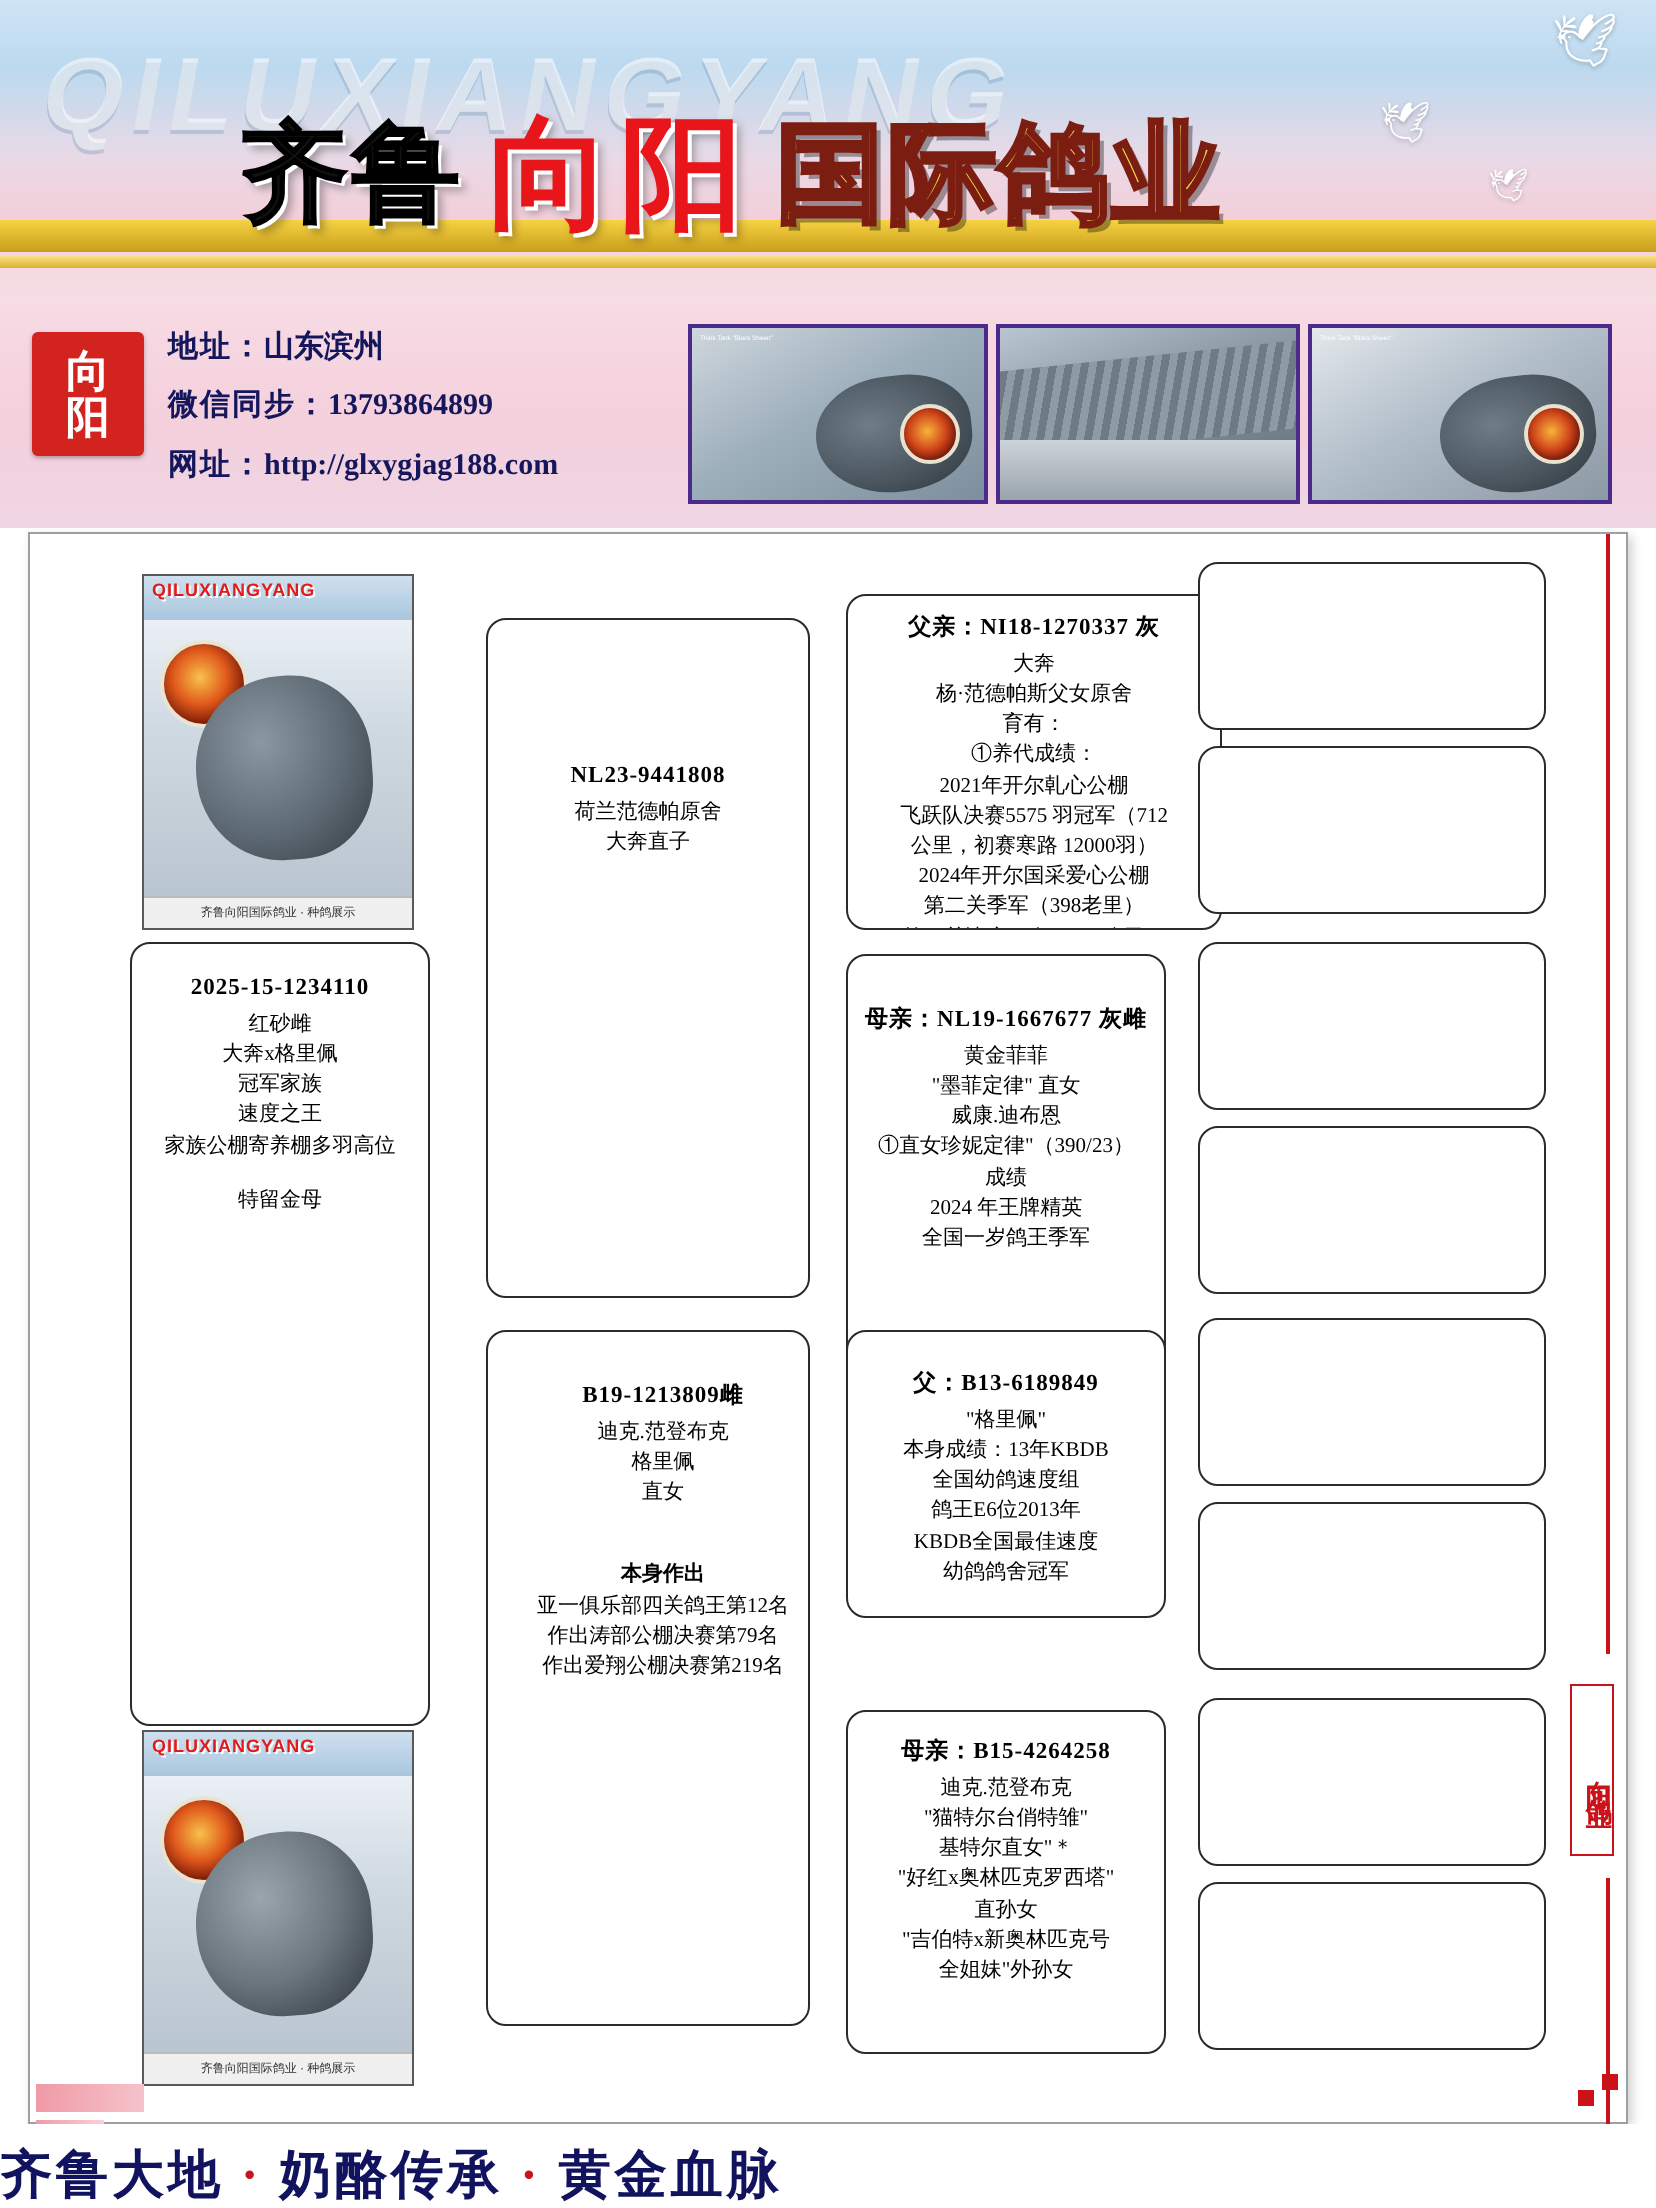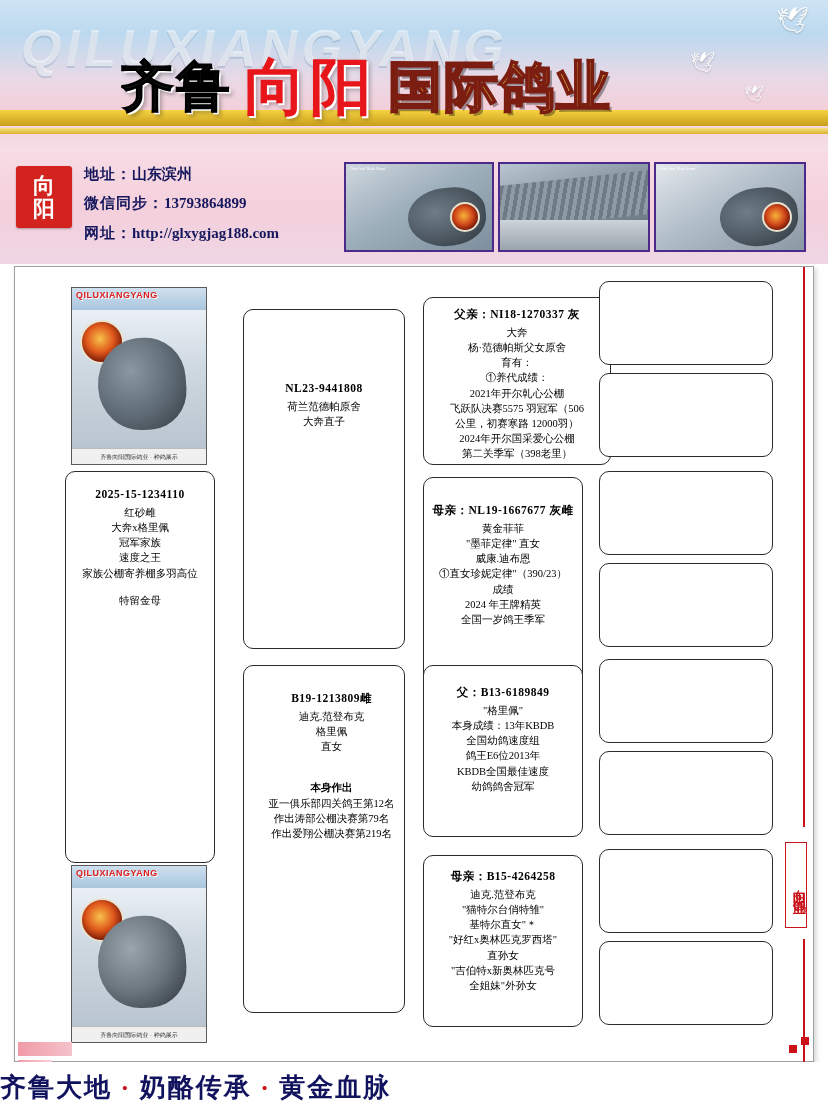--- a/index.html
+++ b/index.html
@@ -315,39 +315,39 @@
       <p>作出爱翔公棚决赛第219名</p>
     </div>
 
     <div class="box" style="left:408px; top:30px; width:188px; height:168px; padding-top:8px;">
       <p class="hd">父亲：NI18-1270337  灰</p>
       <p>大奔</p>
       <p>杨·范德帕斯父女原舍</p>
       <p>育有：</p>
       <p>①养代成绩：</p>
       <p>2021年开尔乹心公棚</p>
-      <p>飞跃队决赛5575 羽冠军（506</p>
+      <p>飞跃队决赛5575 羽冠军（712</p>
       <p>公里，初赛寒路 12000羽）</p>
       <p>2024年开尔国采爱心公棚</p>
       <p>第二关季军（398老里）</p>
       <p>第三关决赛33名（518公里）</p>
     </div>
 
     <div class="box" style="left:408px; top:210px; width:160px; height:221px; padding-top:24px;">
       <p class="hd">母亲：NL19-1667677  灰雌</p>
       <p>黄金菲菲</p>
       <p>"墨菲定律"  直女</p>
       <p>威康.迪布恩</p>
       <p>①直女珍妮定律"（390/23）</p>
       <p>成绩</p>
       <p>2024 年王牌精英</p>
       <p>全国一岁鸽王季军</p>
     </div>
 
-    <div class="box" style="left:408px; top:398px; width:160px; height:172px; padding-top:18px;">
+    <div class="box" style="left:408px; top:398px; width:160px; height:144px; padding-top:18px;">
       <p class="hd">父：B13-6189849</p>
       <p>"格里佩"</p>
       <p>本身成绩：13年KBDB</p>
       <p>全国幼鸽速度组</p>
       <p>鸽王E6位2013年</p>
       <p>KBDB全国最佳速度</p>
       <p>幼鸽鸽舍冠军</p>
     </div>
 
     <div class="box" style="left:408px; top:588px; width:160px; height:172px; padding-top:12px;">

